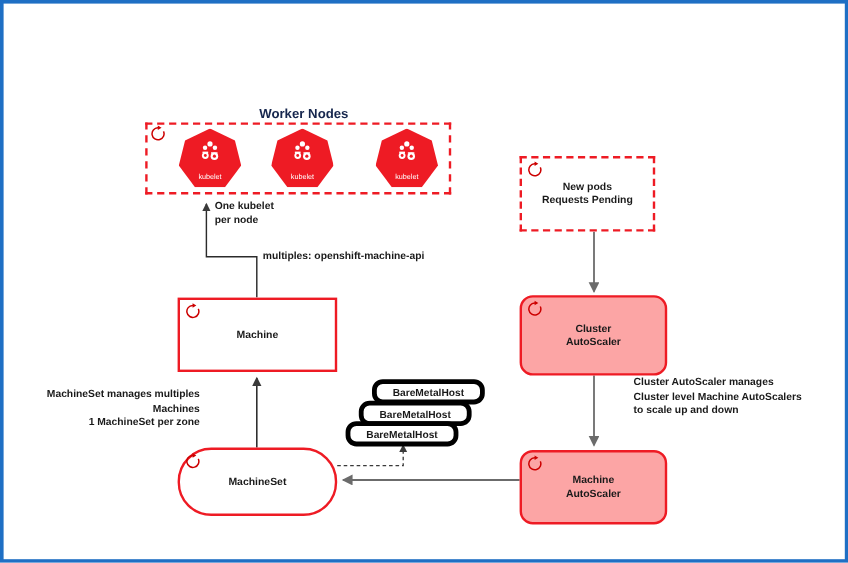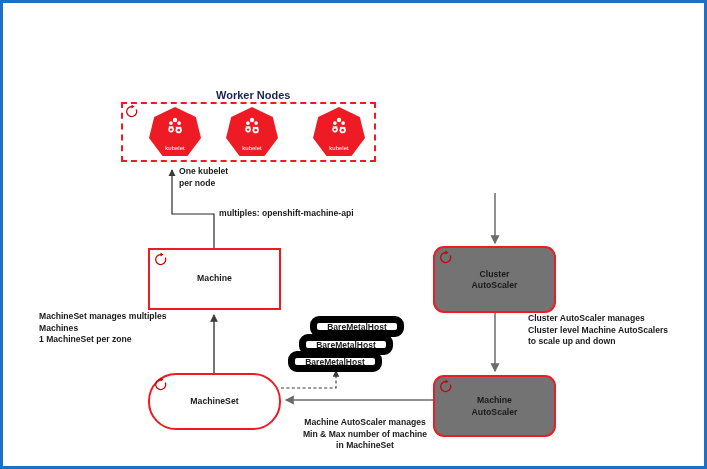--- a/index.html
+++ b/index.html
@@ -70,40 +70,40 @@
     color: #ffffff;
     font-family: "Liberation Sans", sans-serif;
   }
 
   
   .solid-box {
     border: 2px solid #ee1b24;
     background: #ffffff;
     box-sizing: border-box;
   }
-  .solid-box.filled { background: #737373; }
+  .solid-box.filled { background: #fca5a5; }
   .solid-box.rounded { border-radius: 11px; }
   .dashed-box {
     border: 2px dashed #ee1b24;
     background: #ffffff;
     box-sizing: border-box;
   }
   .boxtext {
     position: absolute;
     left: 0; right: 0; top: 50%;
     transform: translateY(-50%);
     text-align: center;
     font-size: 8.7px;
     font-weight: bold;
     color: #1a1a1a;
     line-height: 11.5px;
     white-space: pre-line;
   }
   .bmh-box {
-    border: 7px solid #000000;
+    border: 4px solid #000000;
     border-radius: 9px;
     background: #ffffff;
     box-sizing: border-box;
   }
   .bmh-box .t {
     position: absolute; left:0; right:0; top: 50%;
     transform: translateY(-50%);
     text-align: center;
     font-size: 8.5px; font-weight: bold; color:#1a1a1a;
   }
@@ -209,31 +209,28 @@
       <rect x="12.8" y="11.9" width="5" height="1.1" fill="#fff"></rect>
     </svg>
     <div class="kname">kubelet</div>
   </div>
 
   <div class="abs lbl" style="left:176px; top:163px;">One kubelet
 per node</div>
 
   <div class="abs lbl" style="left:216px; top:205px;">multiples: openshift-machine-api</div>
 
-  <div class="abs lbl" style="left:36px; top:308px;">MachineSet manages multiples
+  <div class="abs lbl" style="left:36px; top:320px;text-align:right;">MachineSet manages multiples
 Machines
 1 MachineSet per zone</div>
 
   <div class="abs lbl" style="left:525px; top:310px;">Cluster AutoScaler manages
 Cluster level Machine AutoScalers
 to scale up and down</div>
 
-  <div class="abs lbl center" style="left:286px; top:414px; width:152px;">Machine AutoScaler manages
-Min &amp; Max number of machine
-in MachineSet</div>
 
   <div class="abs solid-box" style="left:145px; top:245px; width:133px; height:62px;">
     <div class="os-badge">
       <svg width="15" height="15" viewBox="0 0 24 24">
         <path d="M20.5,8.2 A9,9 0 1 1 12,3 L12,1 L17,4 L12,7 L12,5 A7,7 0 1 0 18.7,9.1 Z" fill="#cc0000"></path>
       </svg>
     </div>
     <div class="boxtext">Machine</div>
   </div>
 
@@ -249,20 +246,29 @@
   <div class="abs bmh-box" style="left:307px; top:313px; width:94px; height:21px;">
     <div class="t">BareMetalHost</div>
   </div>
   <div class="abs bmh-box" style="left:296px; top:331px; width:94px; height:21px;">
     <div class="t">BareMetalHost</div>
   </div>
   <div class="abs bmh-box" style="left:285px; top:348px; width:94px; height:21px;">
     <div class="t">BareMetalHost</div>
   </div>
 
+  <div class="abs dashed-box" style="left:430px; top:127px; width:113px; height:63px;">
+    <div class="os-badge">
+      <svg width="15" height="15" viewBox="0 0 24 24">
+        <path d="M20.5,8.2 A9,9 0 1 1 12,3 L12,1 L17,4 L12,7 L12,5 A7,7 0 1 0 18.7,9.1 Z" fill="#cc0000"></path>
+      </svg>
+    </div>
+    <div class="boxtext">New pods
+Requests Pending</div>
+  </div>
 
   <div class="abs solid-box filled rounded" style="left:430px; top:243px; width:123px; height:67px;">
     <div class="os-badge">
       <svg width="15" height="15" viewBox="0 0 24 24">
         <path d="M20.5,8.2 A9,9 0 1 1 12,3 L12,1 L17,4 L12,7 L12,5 A7,7 0 1 0 18.7,9.1 Z" fill="#cc0000"></path>
       </svg>
     </div>
     <div class="boxtext">Cluster
 AutoScaler</div>
   </div>

